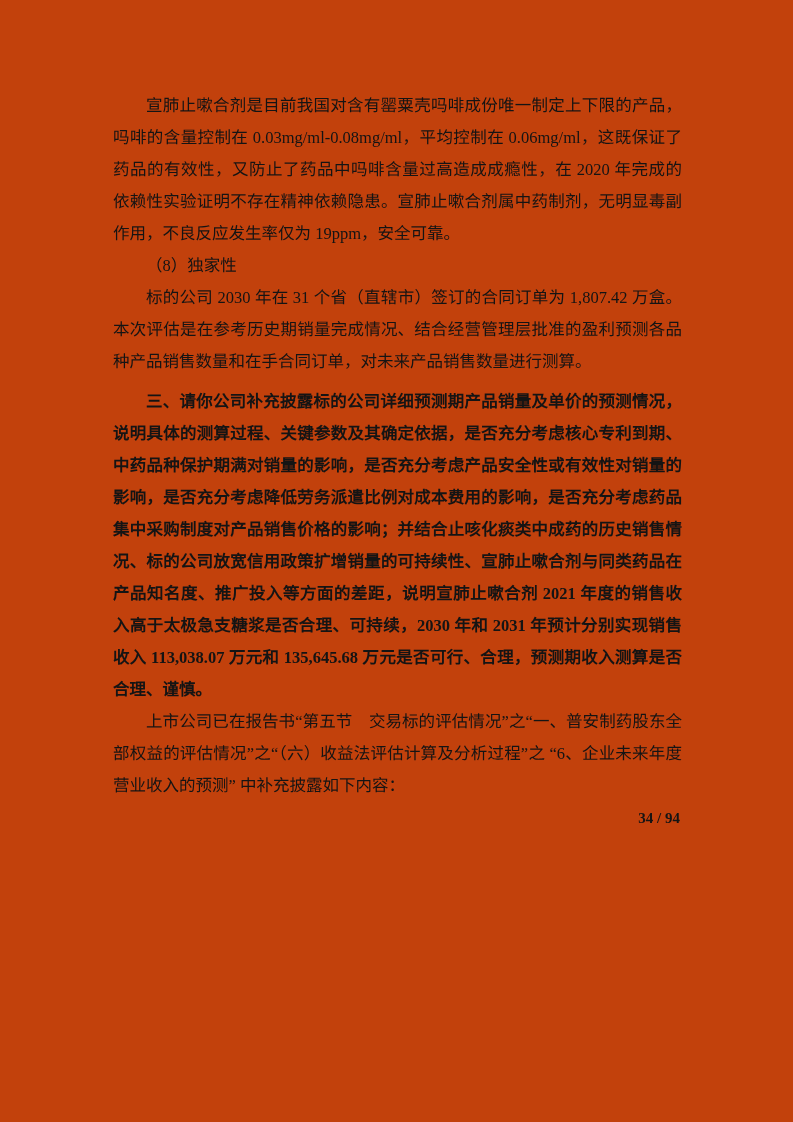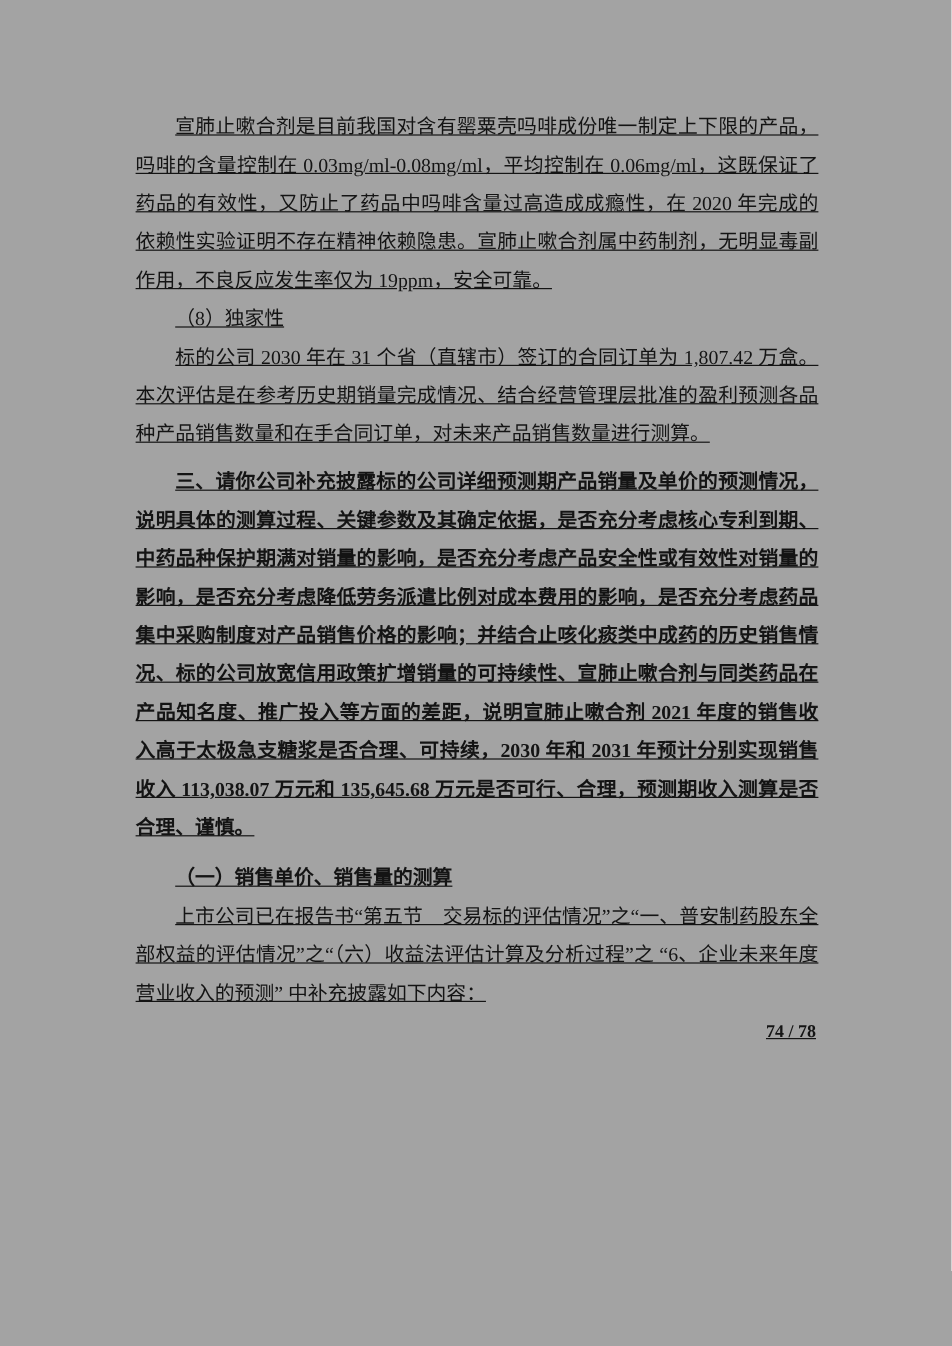--- a/index.html
+++ b/index.html
@@ -5,26 +5,25 @@
   html, body {
     margin: 0;
     padding: 0;
     background: #ffffff;
   }
   .page {
     position: relative;
     box-sizing: border-box;
     width: 793px;
     height: 1122px;
-    background: #a3a3a3;
+    background: #c2410c;
     padding: 90px 111px 0 113px;
     font-family: "Liberation Serif", "DejaVu Serif", serif;
     color: #141414;
     overflow: hidden;
-    text-decoration: underline;
   }
   .para {
     margin: 0;
     font-size: 16.5px;
     line-height: 32px;
     text-align: justify;
     text-justify: inter-ideograph;
     text-indent: 2em;
     word-break: break-all;
   }
@@ -60,21 +59,20 @@
   <p class="para">宣肺止嗽合剂是目前我国对含有罂粟壳吗啡成份唯一制定上下限的产品，吗啡的含量控制在 0.03mg/ml-0.08mg/ml，平均控制在 0.06mg/ml，这既保证了药品的有效性，又防止了药品中吗啡含量过高造成成瘾性，在 2020 年完成的依赖性实验证明不存在精神依赖隐患。宣肺止嗽合剂属中药制剂，无明显毒副作用，不良反应发生率仅为 19ppm，安全可靠。</p>
 
   <p class="para">（8）独家性</p>
 
 
 
   <p class="para">标的公司 2030 年在 31 个省（直辖市）签订的合同订单为 1,807.42 万盒。本次评估是在参考历史期销量完成情况、结合经营管理层批准的盈利预测各品种产品销售数量和在手合同订单，对未来产品销售数量进行测算。</p>
 
   <p class="para bold sec-gap">三、请你公司补充披露标的公司详细预测期产品销量及单价的预测情况，说明具体的测算过程、关键参数及其确定依据，是否充分考虑核心专利到期、中药品种保护期满对销量的影响，是否充分考虑产品安全性或有效性对销量的影响，是否充分考虑降低劳务派遣比例对成本费用的影响，是否充分考虑药品集中采购制度对产品销售价格的影响；并结合止咳化痰类中成药的历史销售情况、标的公司放宽信用政策扩增销量的可持续性、宣肺止嗽合剂与同类药品在产品知名度、推广投入等方面的差距，说明宣肺止嗽合剂 2021 年度的销售收入高于太极急支糖浆是否合理、可持续，2030 年和 2031 年预计分别实现销售收入 113,038.07 万元和 135,645.68 万元是否可行、合理，预测期收入测算是否合理、谨慎。</p>
 
-  <p class="para bold heading heading-gap">（一）销售单价、销售量的测算</p>
 
   <p class="para">上市公司已在报告书“第五节　交易标的评估情况”之“一、普安制药股东全部权益的评估情况”之“（六）收益法评估计算及分析过程”之 “6、企业未来年度营业收入的预测” 中补充披露如下内容：</p>
 
   <div class="footer">
-    <span class="page-number">74 / 78</span>
+    <span class="page-number">34 / 94</span>
   </div>
 
 </div>
 
 </body></html>

